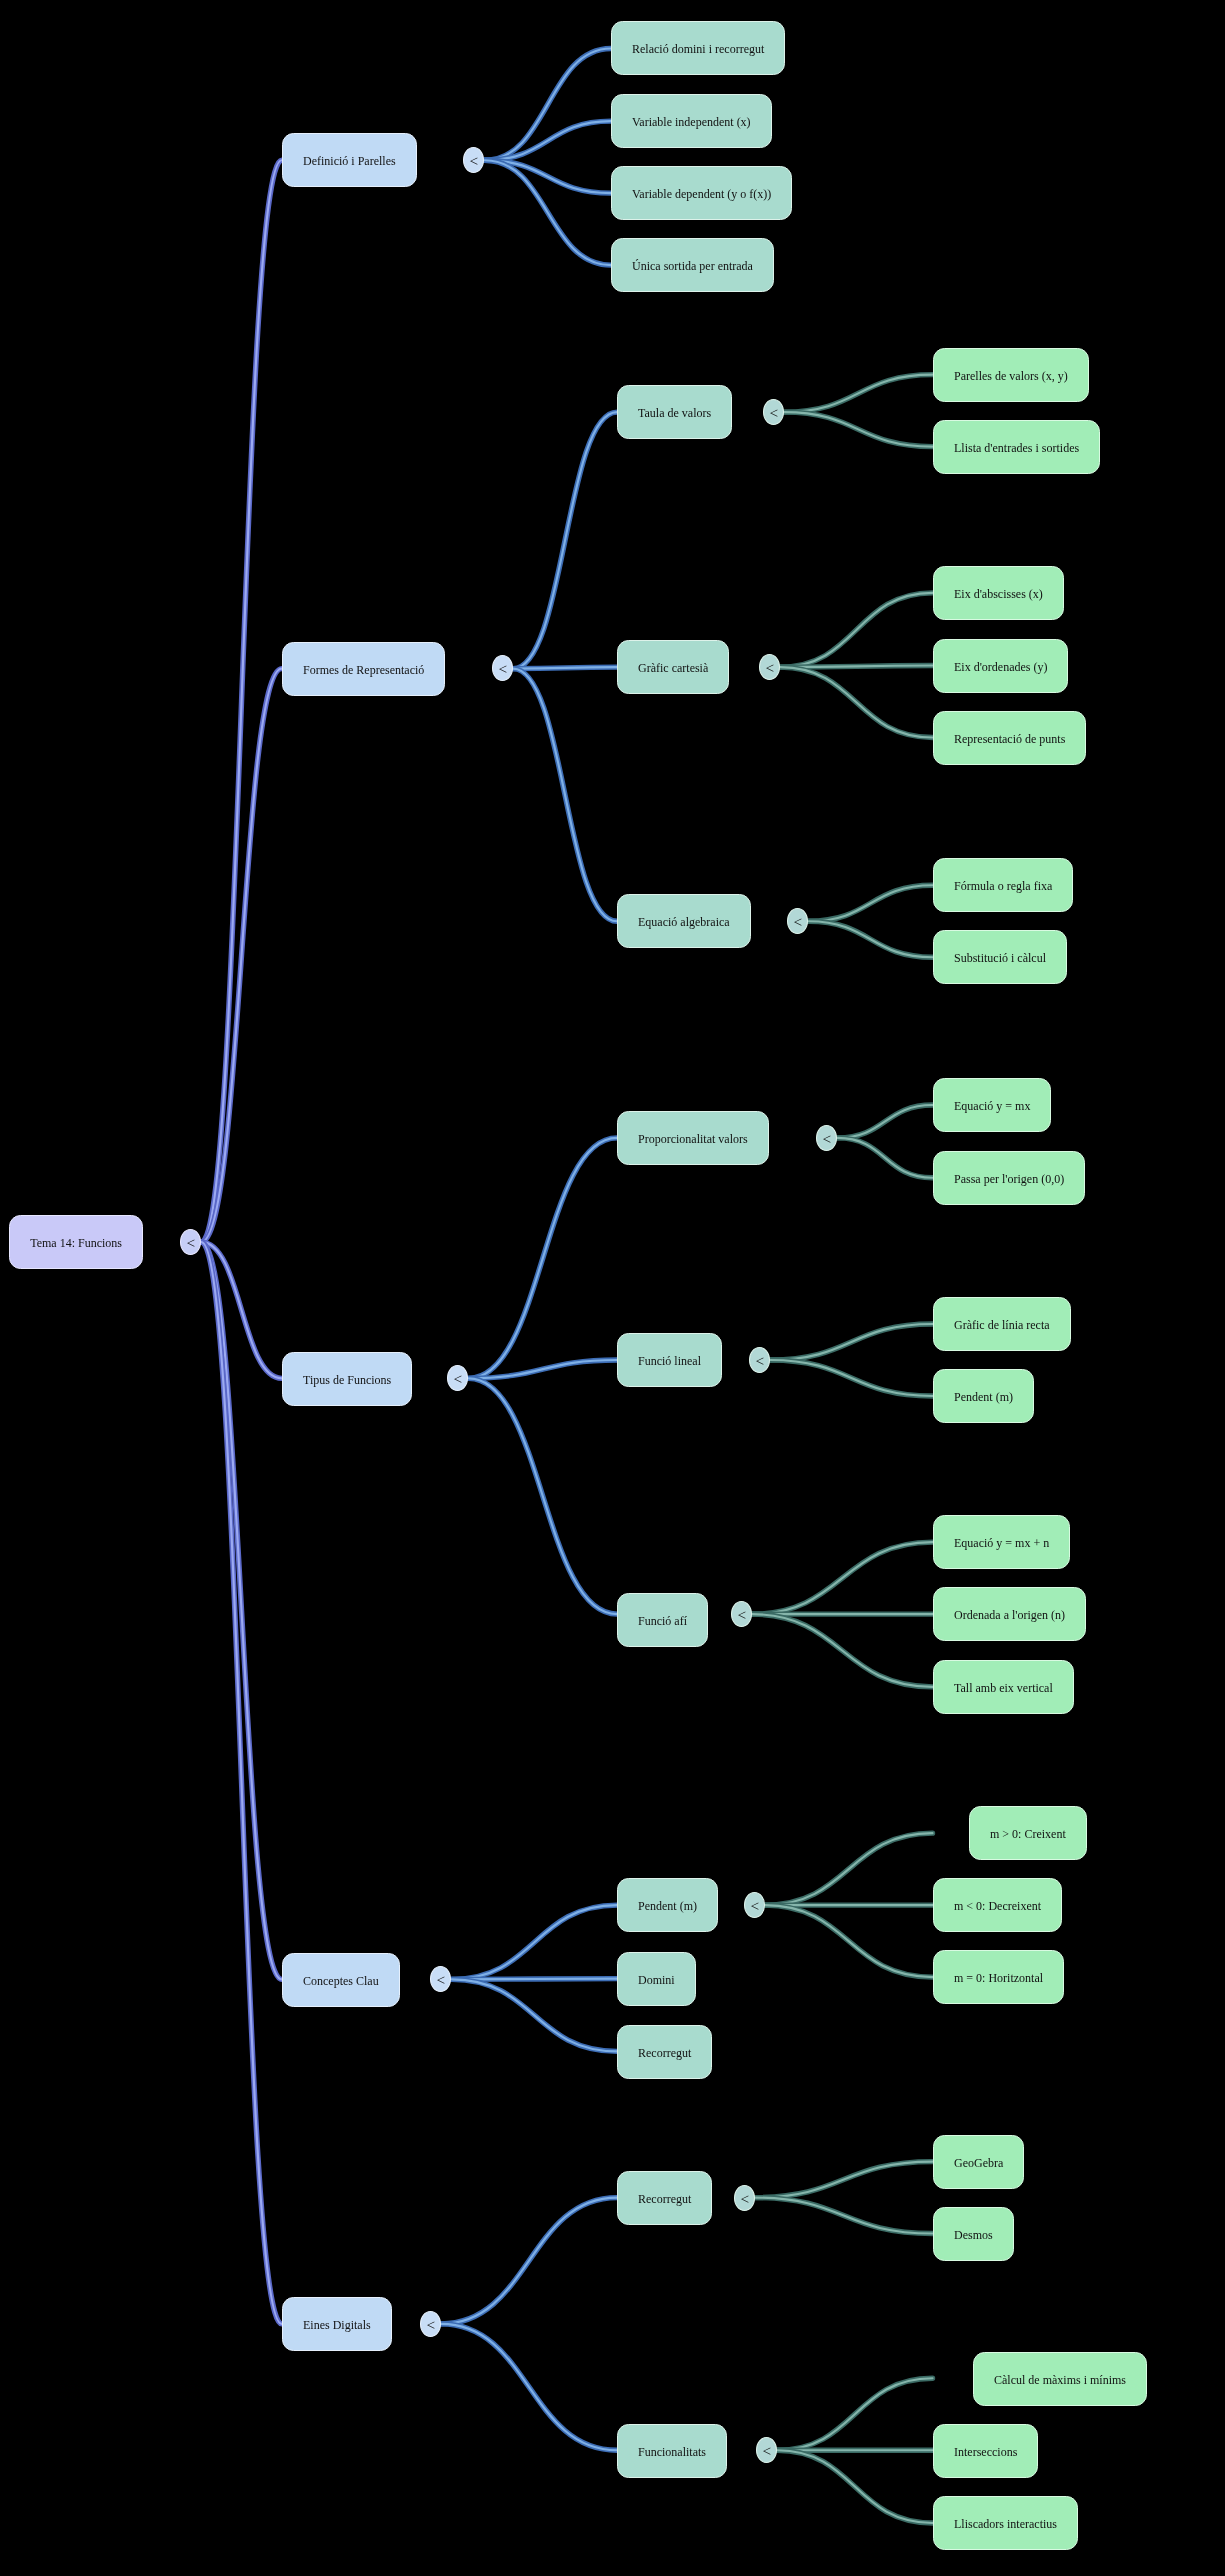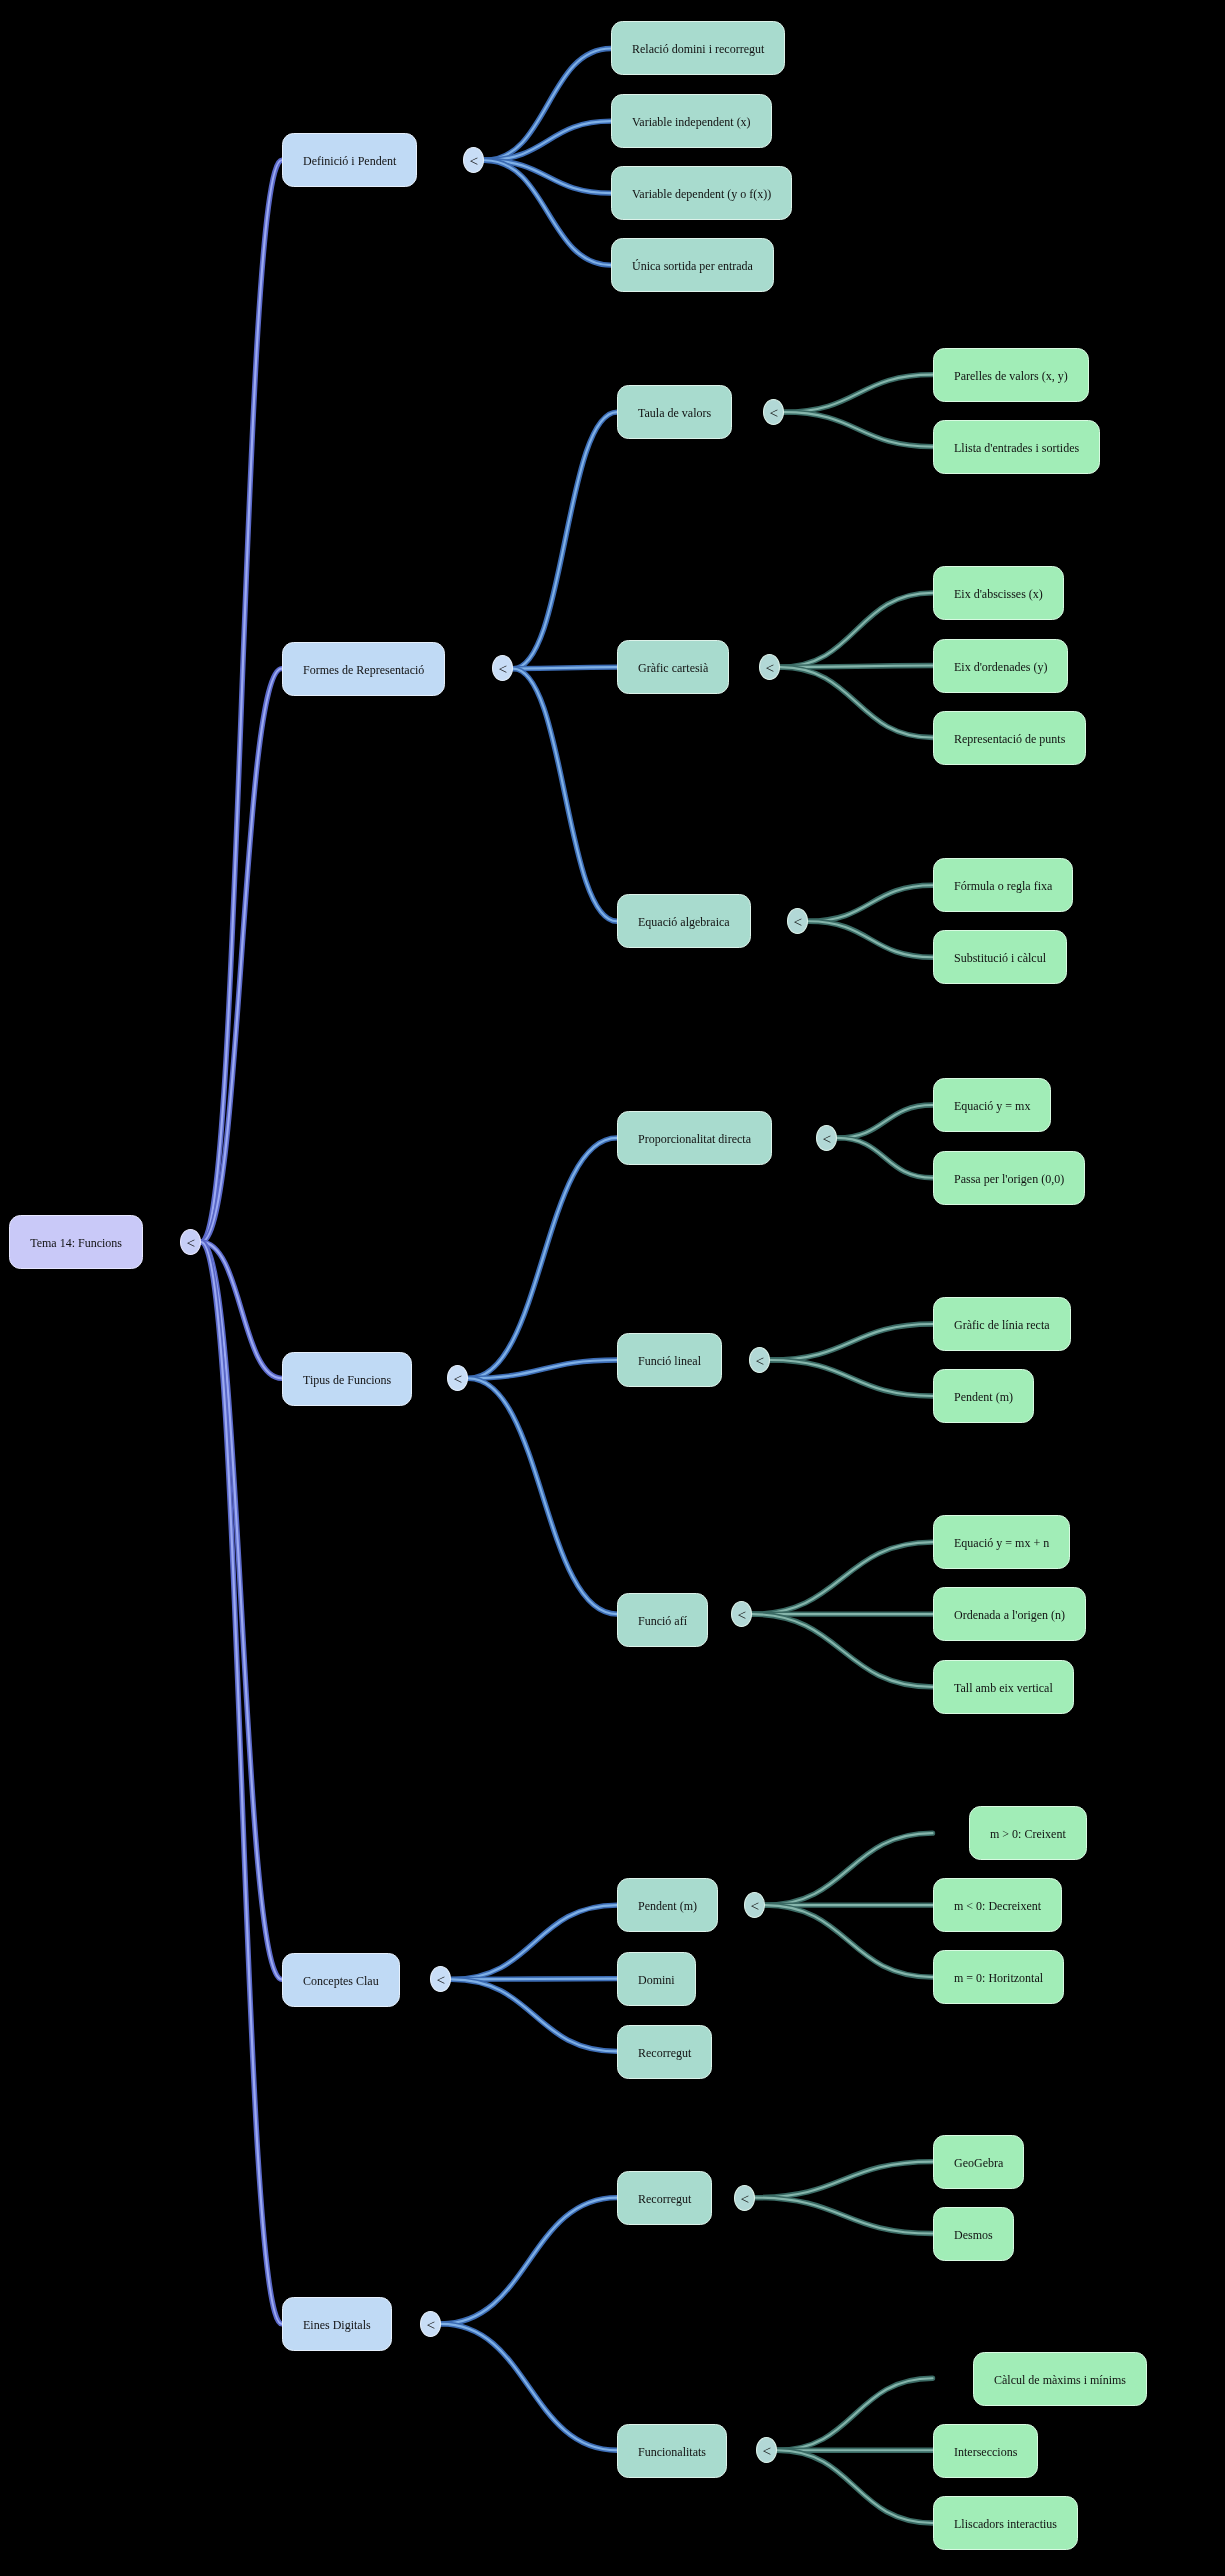--- a/index.html
+++ b/index.html
@@ -130,36 +130,36 @@
     <path d="M 1015 3200 C 1116.5 3200, 1116.5 3106, 1218 3106" class="o eg-o"></path>
     <path d="M 1015 3200 C 1116.5 3200, 1116.5 3106, 1218 3106" class="i eg-i"></path>
     <path d="M 1015 3200 C 1116.5 3200, 1116.5 3200, 1218 3200" class="o eg-o"></path>
     <path d="M 1015 3200 C 1116.5 3200, 1116.5 3200, 1218 3200" class="i eg-i"></path>
     <path d="M 1015 3200 C 1116.5 3200, 1116.5 3295, 1218 3295" class="o eg-o"></path>
     <path d="M 1015 3200 C 1116.5 3200, 1116.5 3295, 1218 3295" class="i eg-i"></path>
   </svg>
 
 <div class="node l0" id="n-root" style="left:9.2px;top:1215px">Tema 14: Funcions</div>
 
-<div class="node l1" id="n-b0" style="left:282px;top:133px">Definició i Pendent</div>
+<div class="node l1" id="n-b0" style="left:282px;top:133px">Definició i Parelles</div>
 <div class="node l1" id="n-b1" style="left:282px;top:642px">Formes de Representació</div>
 <div class="node l1" id="n-b2" style="left:282px;top:1352px">Tipus de Funcions</div>
 <div class="node l1" id="n-b3" style="left:282px;top:1953px">Conceptes Clau</div>
 <div class="node l1" id="n-b4" style="left:282px;top:2297px">Eines Digitals</div>
 
 <div class="node l2" id="n-b0c0" style="left:611px;top:21.4px">Relació domini i recorregut</div>
 <div class="node l2" id="n-b0c1" style="left:611px;top:94px">Variable independent (x)</div>
 <div class="node l2" id="n-b0c2" style="left:611px;top:166px">Variable dependent (y o f(x))</div>
 <div class="node l2" id="n-b0c3" style="left:611px;top:238px">Única sortida per entrada</div>
 
 <div class="node l2" id="n-b1c0" style="left:617px;top:385px">Taula de valors</div>
 <div class="node l2" id="n-b1c1" style="left:617px;top:640px">Gràfic cartesià</div>
 <div class="node l2" id="n-b1c2" style="left:617px;top:894px">Equació algebraica</div>
 
-<div class="node l2" id="n-b2c0" style="left:617px;top:1111px">Proporcionalitat directa</div>
+<div class="node l2" id="n-b2c0" style="left:617px;top:1111px">Proporcionalitat valors</div>
 <div class="node l2" id="n-b2c1" style="left:617px;top:1333px">Funció lineal</div>
 <div class="node l2" id="n-b2c2" style="left:617px;top:1593px">Funció afí</div>
 
 <div class="node l2" id="n-b3c0" style="left:617px;top:1878px">Pendent (m)</div>
 <div class="node l2" id="n-b3c1" style="left:617px;top:1952px">Domini</div>
 <div class="node l2" id="n-b3c2" style="left:617px;top:2025px">Recorregut</div>
 
 <div class="node l2" id="n-b4c0" style="left:617px;top:2171px">Recorregut</div>
 <div class="node l2" id="n-b4c1" style="left:617px;top:2424px">Funcionalitats</div>
 

